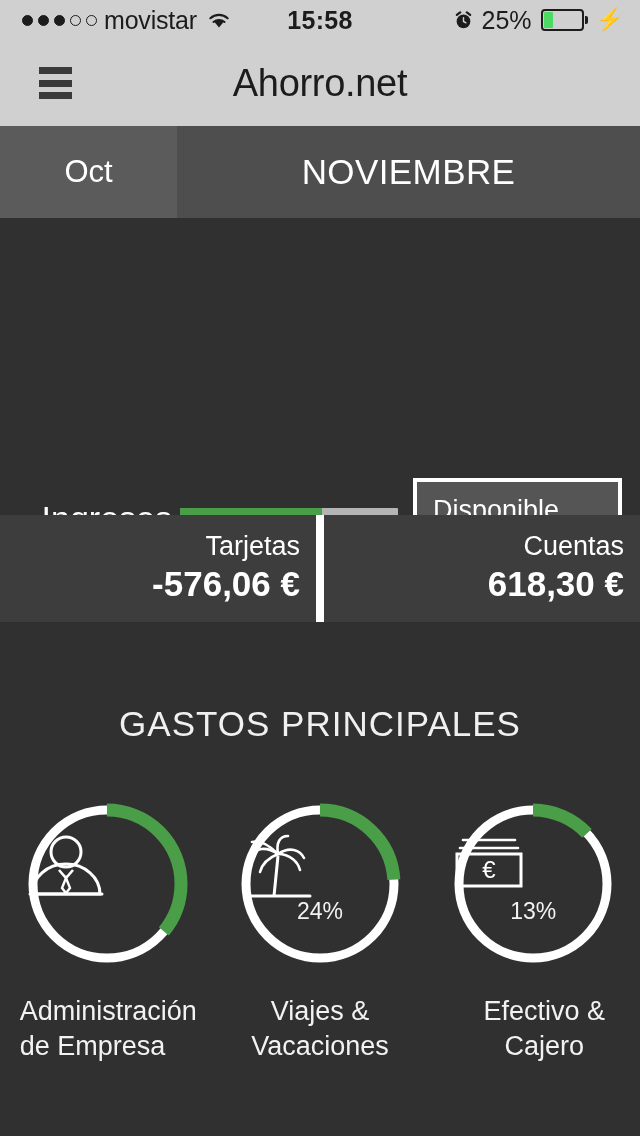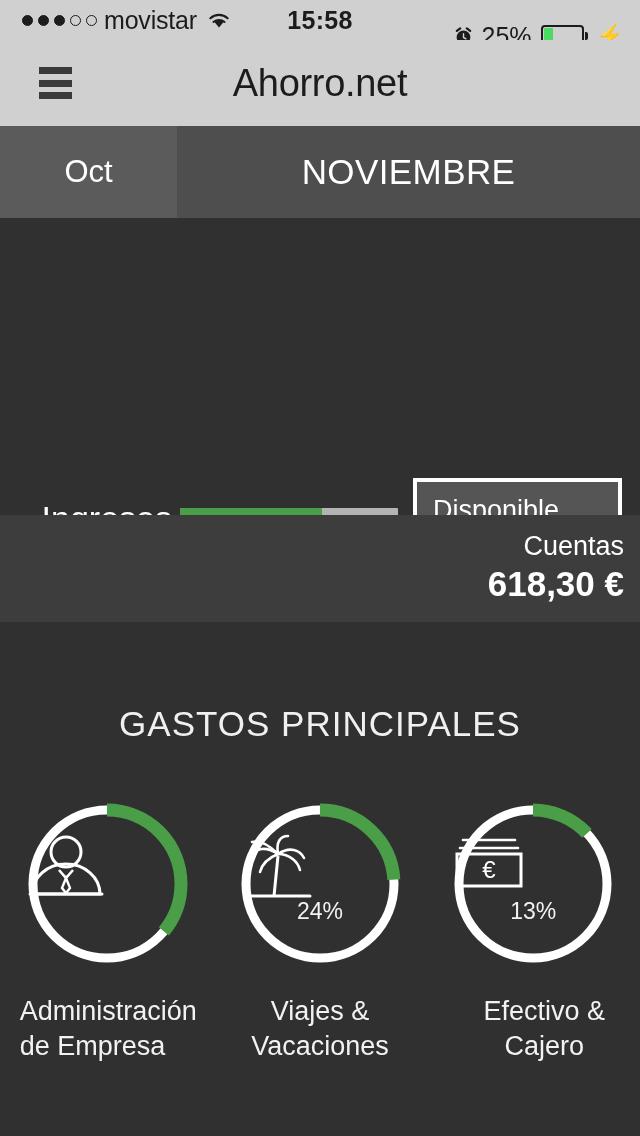--- a/index.html
+++ b/index.html
@@ -20,21 +20,21 @@
   .dots { display:flex; align-items:center; gap:5px; }
   .dot { width:11px; height:11px; border-radius:50%; border:1.6px solid #1c1c1c; }
   .dot.filled { background:#1c1c1c; }
   .carrier { font-size:25px; letter-spacing:-0.2px; color:#1c1c1c; }
   .wifi { position:relative; width:24px; height:18px; margin-left:3px; }
   .sb-center {
     position:absolute; left:0; top:0; width:640px; height:40px;
     display:flex; align-items:center; justify-content:center;
   }
   .clock { font-size:25px; font-weight:bold; color:#1c1c1c; letter-spacing:0.3px; }
-  .sb-right { position:absolute; right:16px; top:16px; height:40px; display:flex; align-items:center; gap:9px; }
+  .sb-right { position:absolute; right:16px; top:0; height:40px; display:flex; align-items:center; gap:9px; }
   .alarm { width:19px; height:19px; }
   .batt-pct { font-size:25px; color:#1c1c1c; }
   .battery { position:relative; width:47px; height:22px; }
   .batt-body {
     position:absolute; left:0; top:0; width:43px; height:22px;
     border:2px solid #1c1c1c; border-radius:4px;
   }
   .batt-fill { position:absolute; left:3px; top:3px; height:16px; background:#4cd964; border-radius:1px; }
   .batt-nub {
     position:absolute; right:0; top:7px; width:3px; height:8px;
@@ -234,20 +234,24 @@
       <div class="disp-value">451,01 €</div>
     </div>
 
     <div class="planeado-label">Planeado</div>
     <div class="toggle">
       <div class="toggle-knob"></div>
     </div>
   </div>
 
   <div class="hoy-row">
+    <div class="hoy-card">
+      <div class="hoy-card-label">Tarjetas</div>
+      <div class="hoy-card-value">-576,06 €</div>
+    </div>
     <div class="hoy-card">
       <div class="hoy-card-label">Cuentas</div>
       <div class="hoy-card-value">618,30 €</div>
     </div>
   </div>
 
   <div class="gastos">
     <div class="gastos-title">GASTOS PRINCIPALES</div>
 
     <div class="donuts">

